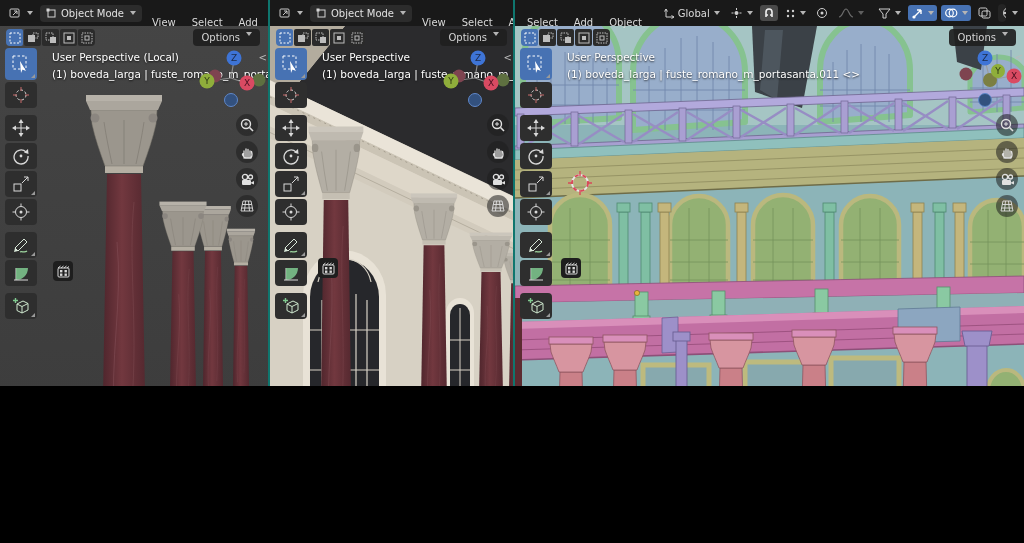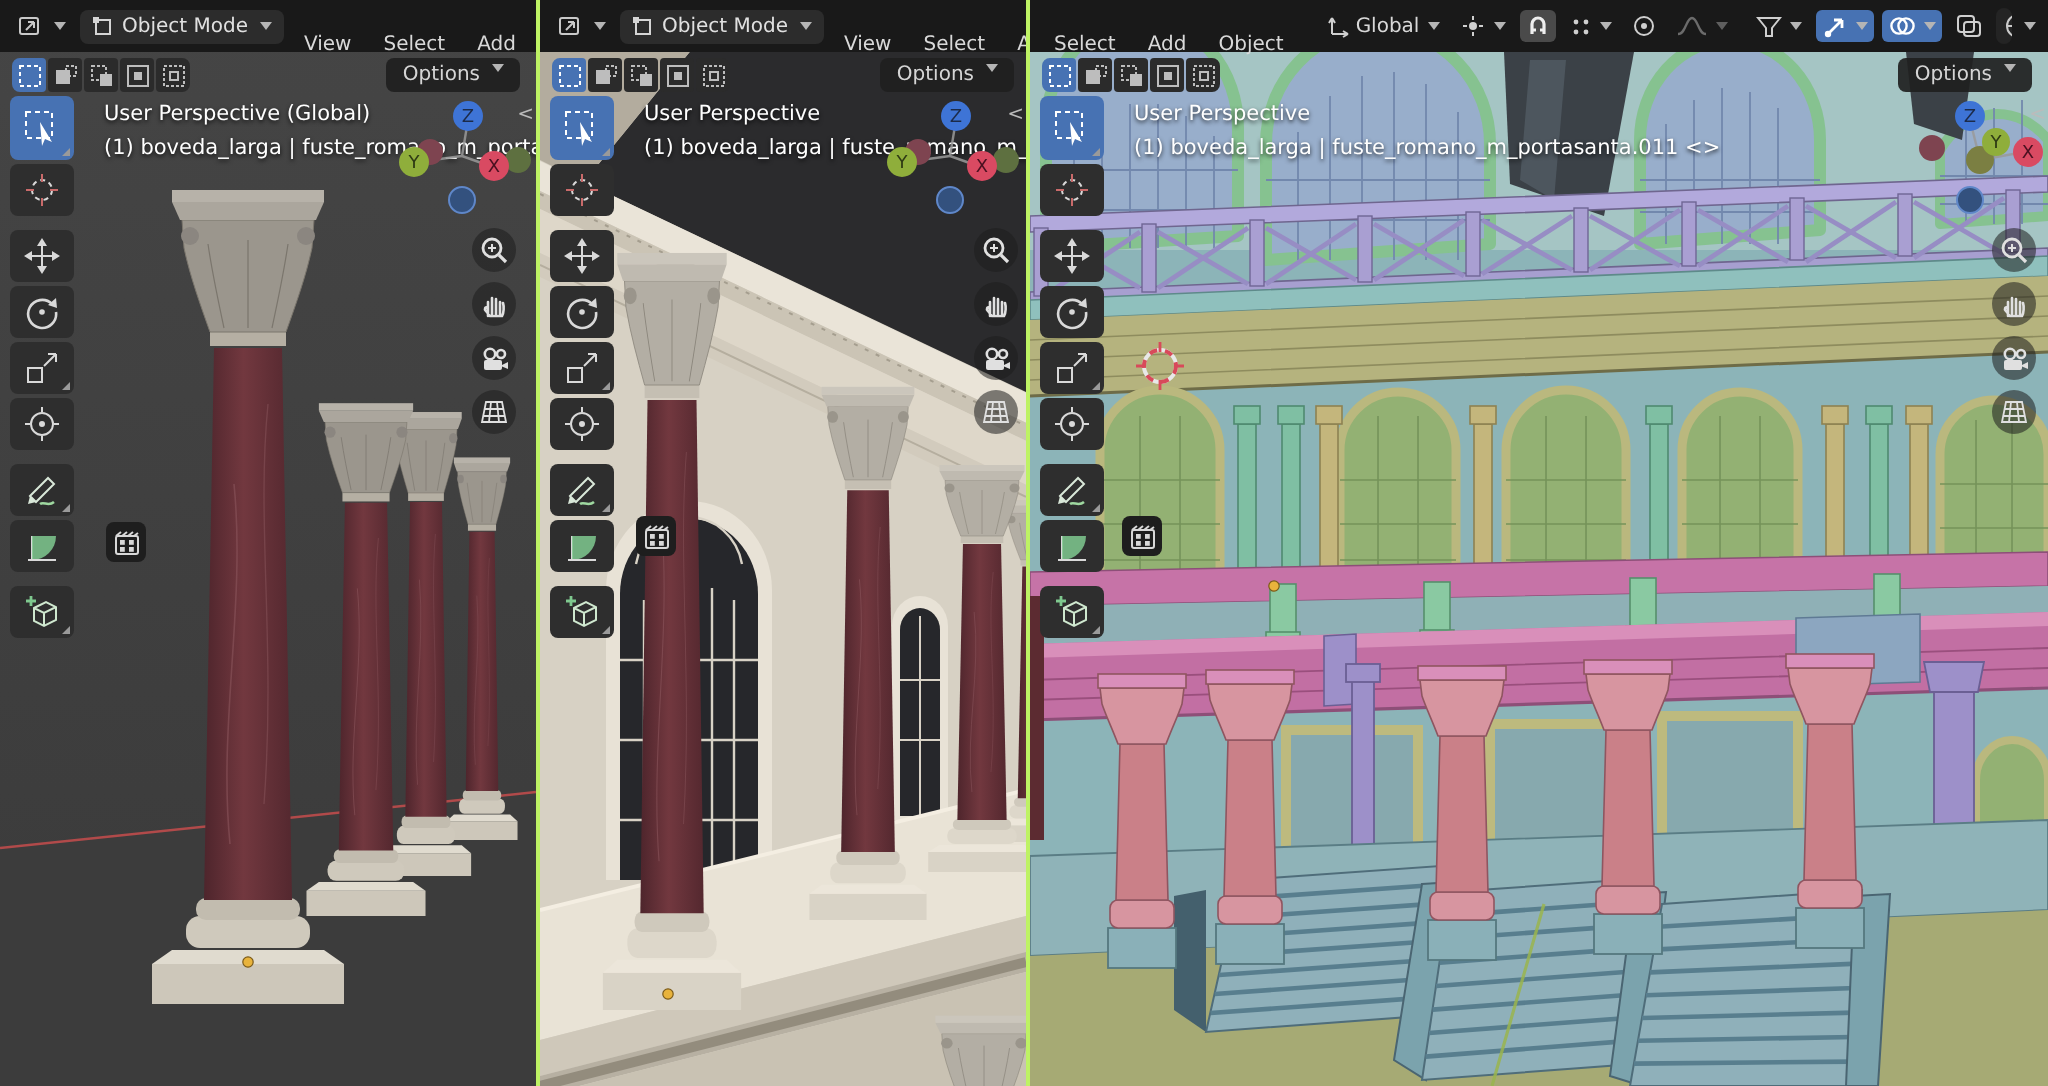--- a/index.html
+++ b/index.html
@@ -1,17 +1,17 @@
 <!DOCTYPE html>
 <html style="--accent: #4772b3; --hdr: #191919; --pill: #2c2c2c; --tbtn: #2e2e2e; --txt: #d8d8d8; --p1bg: #434343; --p1bg2: #383838; --redline: #b14a4a; --shaft-dark: #4e252c; --shaft-mid: #72383f; --shaft-low: #5a2b32; --vein: #8a555c; --stone: #a9a49b; --stone-dk: #8b867d; --plinth: #cdc7ba; --plinth-top: #e0dbcf; --p2wall: #d7d1c4; --p2wall2: #c3bcae; --p2dark: #2b2b2d; --p2cornice: #eae4d8; --p2glass: #26272b; --p2mull: #d8d2c6; --p2ledge: #e9e3d6; --p3wall: #8cb4b8; --p3vault: #a5c5c4; --p3glass: #98aecb; --p3glgrid: #7288ad; --p3winfr: #86c290; --p3khaki: #bab87e; --p3beam: #b5b37e; --p3lav: #a89fd4; --p3green: #93b173; --p3teal: #7fbfa3; --p3mint: #8ac9a2; --p3mag: #c673a7; --p3pink2: #d98fba; --p3rose: #ca8088; --p3rose2: #d795a0; --p3purp: #9d90c9; --p3blue: #8ca6c0; --p3plat: #8fb3b8; --p3plat2: #7ba2ab; --p3step: #8fb0ba; --p3riser: #587e8e; --p3dark: #44606d; --p3ground: #a6aa74; --p3struct: #3b4147; --axisx: #d94a62; --axisy: #8fae3b; --axisz: #3e74d6; --cursor-red: #d84a5a; --origin: #e8b33c;"><head>
 <meta charset="utf-8">
 <style>
   html,body{margin:0;padding:0;background:#000;}
   *{box-sizing:border-box;}
-  .stage{position:relative;width:1024px;height:543px;background:#bef264;overflow:hidden;
+  .stage{position:relative;width:1024px;height:386px;background:#0f766e;overflow:hidden;
          font-family:"DejaVu Sans","Liberation Sans",sans-serif;color:var(--txt);}
   .panel{position:absolute;top:0;height:543px;overflow:hidden;background:#202020;}
   .p1{left:0;width:268px;}
   .p2{left:270px;width:243px;}
   .p3{left:515px;width:509px;}
   .scene{position:absolute;inset:0;width:100%;height:100%;}
   
   .hdr{position:absolute;left:0;top:0;right:0;height:26px;background:var(--hdr);
        display:flex;align-items:center;padding:0 6px;gap:4px;z-index:30;font-size:10px;white-space:nowrap;}
   .menu{padding:2px 6px;border-radius:3px;color:#d9d9d9;margin-top:18px;}
@@ -163,21 +163,21 @@
             <rect x="1" y="1" width="10" height="10" fill="none" stroke="#bdbdbd" stroke-dasharray="1.5 1"></rect>
             <rect x="4" y="4" width="4" height="4" fill="none" stroke="#bdbdbd"></rect>
           </svg>
         </span>
   </div>
   <div class="optpill" style="right:8px;">
     <span>Options</span>
     <span class="cv"></span>
   </div>
 
-  <div class="vplab" style="top:51px;">User Perspective (Global)</div>
+  <div class="vplab" style="top:51px;">User Perspective (Local)</div>
   <div class="vplab" style="top:68px;">(1) boveda_larga | fuste_romano_m_portasanta.011 &lt;&gt;</div>
   <div class="sbtoggle">&lt;</div>
 
   <div class="toolbar">
     <div class="tool big active">
           <svg width="18" height="18">
             <rect x="1" y="1" width="13" height="13" fill="none" stroke="#fff" stroke-dasharray="2.5 2"></rect>
             <path d="M8,6 L14,16 L10.5,14.5 L9,18 Z" fill="#fff"></path>
           </svg>
           <span class="sub"></span>

